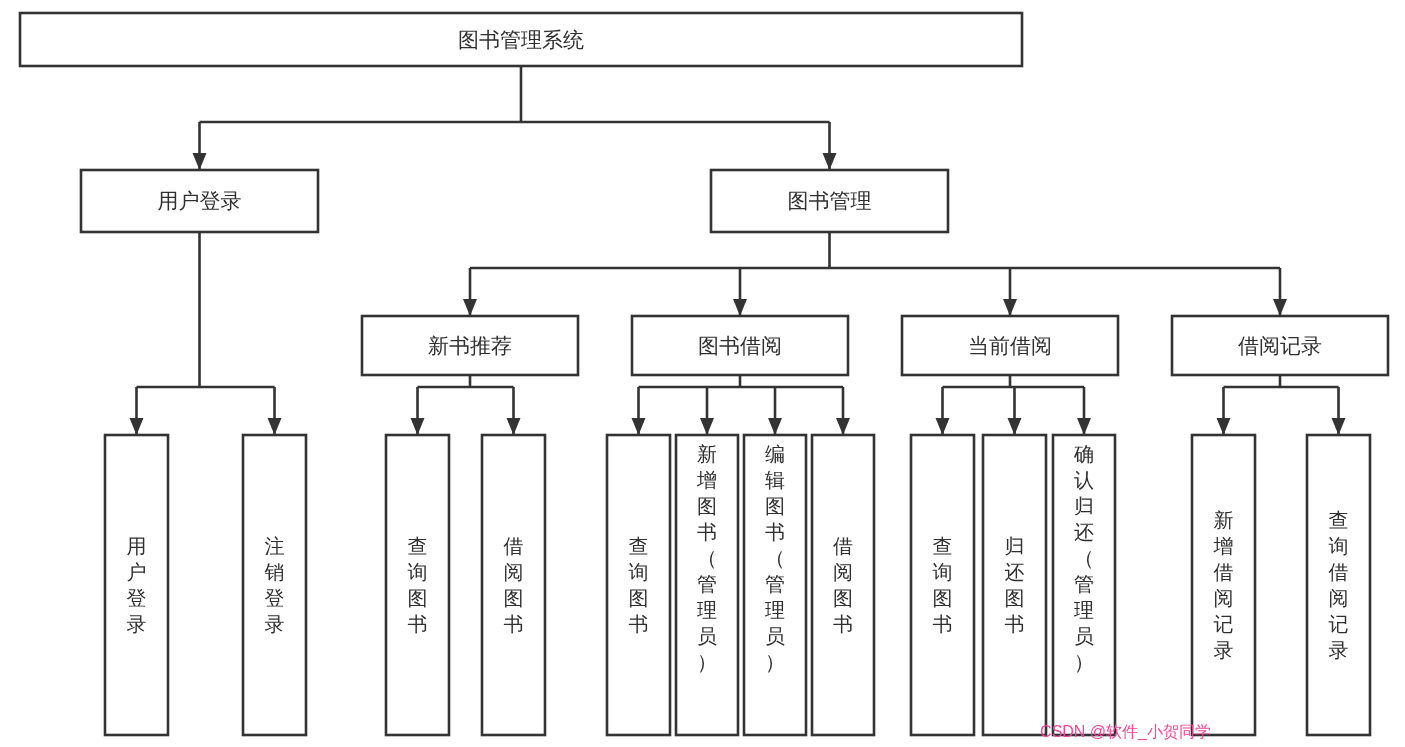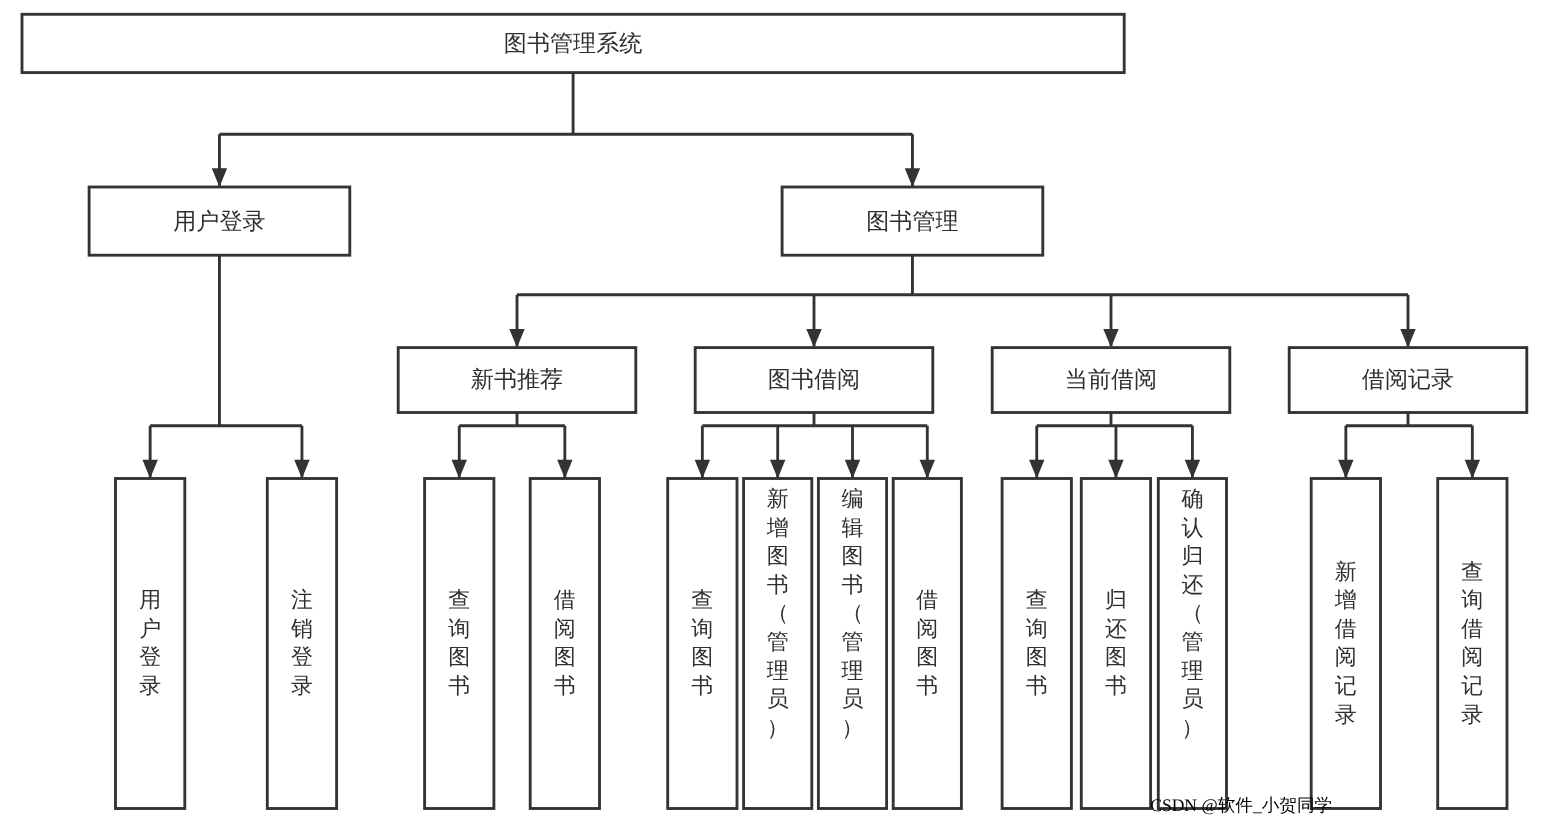--- a/index.html
+++ b/index.html
@@ -18,23 +18,23 @@
     font-family:"DejaVu Sans","Liberation Sans",sans-serif;
     text-anchor:middle;
     dominant-baseline:middle;
   }
   .h-label{font-size:21px;}
   .v-label{font-size:20px;}
   .v-label tspan{text-anchor:middle;}
   .watermark{
     position:absolute;
     right:8px;bottom:4px;
-    font-family:Liberation Serif, serif;
+    font-family:Liberation Sans, sans-serif;
     font-size:16px;
-    color:#000000;
+    color:#ec4899;
     white-space:nowrap;
     pointer-events:none;
   }
 </style>
 </head>
 <body>
 
 <div id="diagram-root">
   <svg id="tree" viewBox="0 0 1405 747" xmlns="http://www.w3.org/2000/svg">
     <g id="edges-layer">

